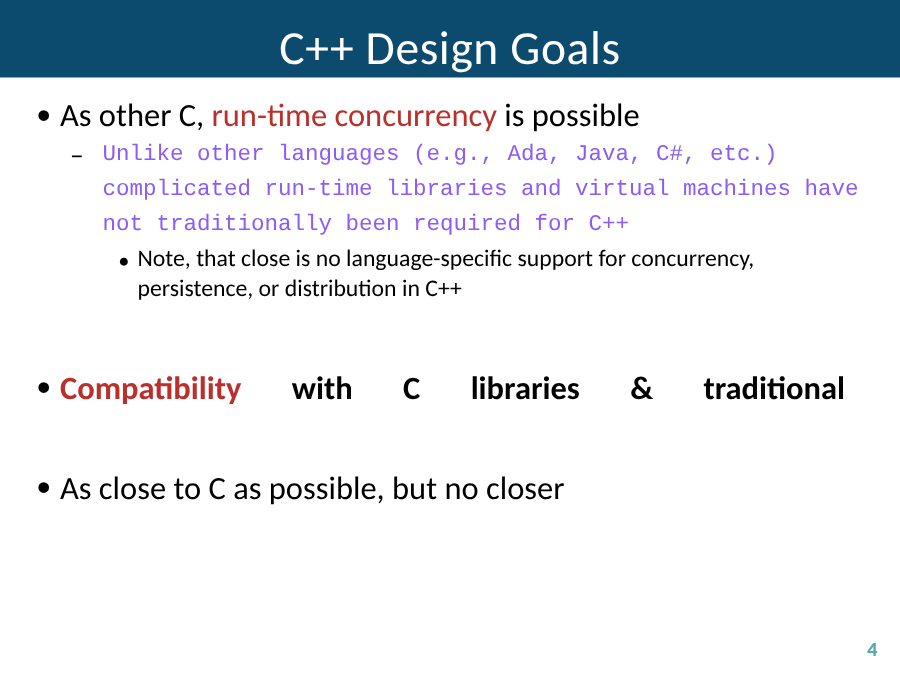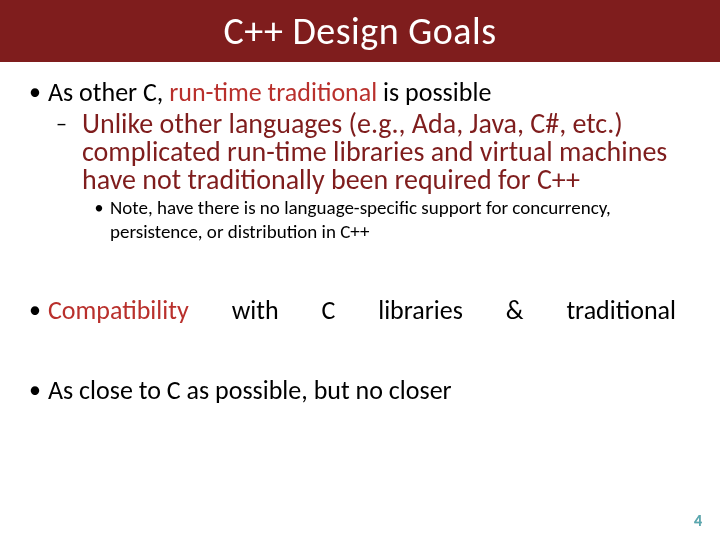--- a/index.html
+++ b/index.html
@@ -6,25 +6,25 @@
     margin: 0;
     padding: 0;
     width: 720px;
     height: 540px;
     background: #ffffff;
     font-family: Calibri, "Segoe UI", Arial, sans-serif;
     overflow: hidden;
     position: relative;
   }
   .title-bar {
-    background: #7f1d1d;
+    background: #0c4a6e;
     height: 62px;
     width: 100%;
     display: flex;
-    align-items: center;
+    align-items: flex-end;
     justify-content: center;
   }
   .title-text {
     font-family: "Gill Sans MT", "Gill Sans", Calibri, sans-serif;
     color: #ffffff;
     font-size: 38px;
     font-weight: 400;
     letter-spacing: 0.5px;
   }
   .content {
@@ -55,23 +55,24 @@
   }
   .bullet-l2 .glyph {
     width: 26px;
     flex: 0 0 26px;
     font-size: 22px;
     line-height: 28px;
     color: #000;
     text-align: left;
   }
   .bullet-l2 .text {
-    font-size: 28px;
+    font-size: 18px;
     line-height: 28px;
-    color: #7f1d1d;
+    color: #8b5cf6;
+    font-family: Liberation Mono, monospace;
   }
   .bullet-l3 {
     display: flex;
     align-items: flex-start;
     margin: 2px 0 0 66px;
   }
   .bullet-l3 .glyph {
     width: 22px;
     flex: 0 0 22px;
     font-size: 18px;
@@ -103,39 +104,39 @@
 
 <div class="title-bar">
   <div class="title-text">C++ Design Goals</div>
 </div>
 
 <div class="content">
 
   <div class="bullet-l1">
     <div class="glyph">•</div>
     <div class="text">
-      <span>As other C, </span><span class="emph">run-time traditional</span><span> is possible</span>
+      <span>As other C, </span><span class="emph">run-time concurrency</span><span> is possible</span>
     </div>
   </div>
 
   <div class="bullet-l2">
     <div class="glyph">–</div>
     <div class="text">Unlike other languages (e.g., Ada, Java, C#, etc.) complicated run-time libraries and virtual machines have not traditionally been required for C++</div>
   </div>
 
   <div class="bullet-l3">
     <div class="glyph">•</div>
-    <div class="text">Note, have there is no language-specific support for concurrency, persistence, or distribution in C++</div>
+    <div class="text">Note, that close is no language-specific support for concurrency, persistence, or distribution in C++</div>
   </div>
 
   <div class="gap-lg"></div>
 
   <div class="bullet-l1">
     <div class="glyph">•</div>
-    <div class="text" style="flex:1;">
+    <div class="text" style="flex:1;font-weight:bold;">
       <div class="justify-line">
         <span class="emph">Compatibility</span><span> with C libraries &amp; traditional</span>
       </div>
     </div>
   </div>
 
   <div class="gap-md"></div>
 
   <div class="bullet-l1">
     <div class="glyph">•</div>

